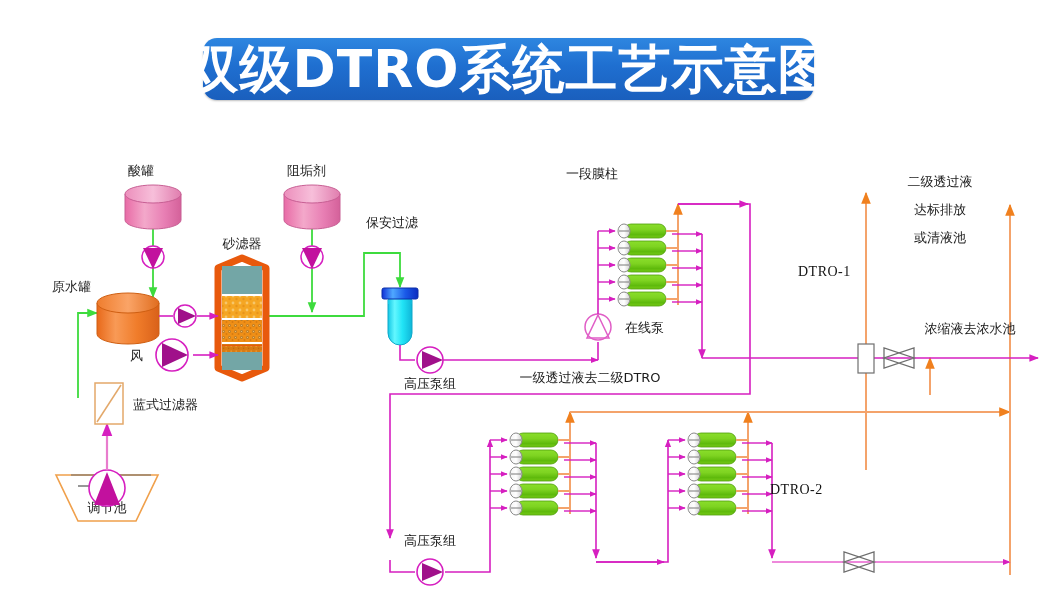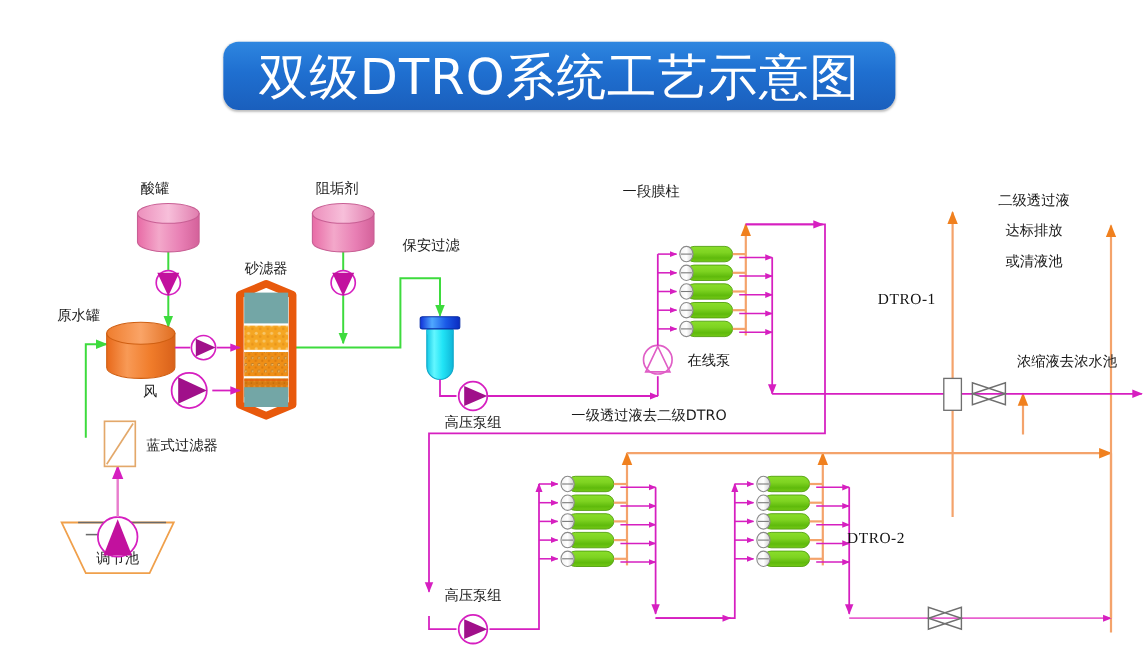--- a/index.html
+++ b/index.html
@@ -9,21 +9,21 @@
 
   
   #title-banner{
     position:absolute;left:203px;top:38px;width:611px;height:62px;
     border-radius:14px;
     background:linear-gradient(180deg,#2e86e0 0%,#1f6fd0 45%,#1a5fbd 100%);
     box-shadow:0 1px 2px rgba(0,0,0,.25);
     display:flex;align-items:center;justify-content:center;
   }
   #title-text{
-    color:#ffffff;font-size:45px;font-weight:normal;letter-spacing:1px;
+    color:#ffffff;font-size:52px;font-weight:bold;letter-spacing:1px;
     font-family:"DejaVu Sans","Liberation Sans",sans-serif;
     white-space:nowrap;line-height:1;
   }
 
   
   #flow{position:absolute;left:0;top:0;width:1044px;height:611px;}
 
   .lbl{font-family:"DejaVu Sans","Liberation Sans",sans-serif;
        font-size:13px;fill:#1a1a1a;}
   .lbl-en{font-family:"Liberation Serif","DejaVu Serif",serif;

